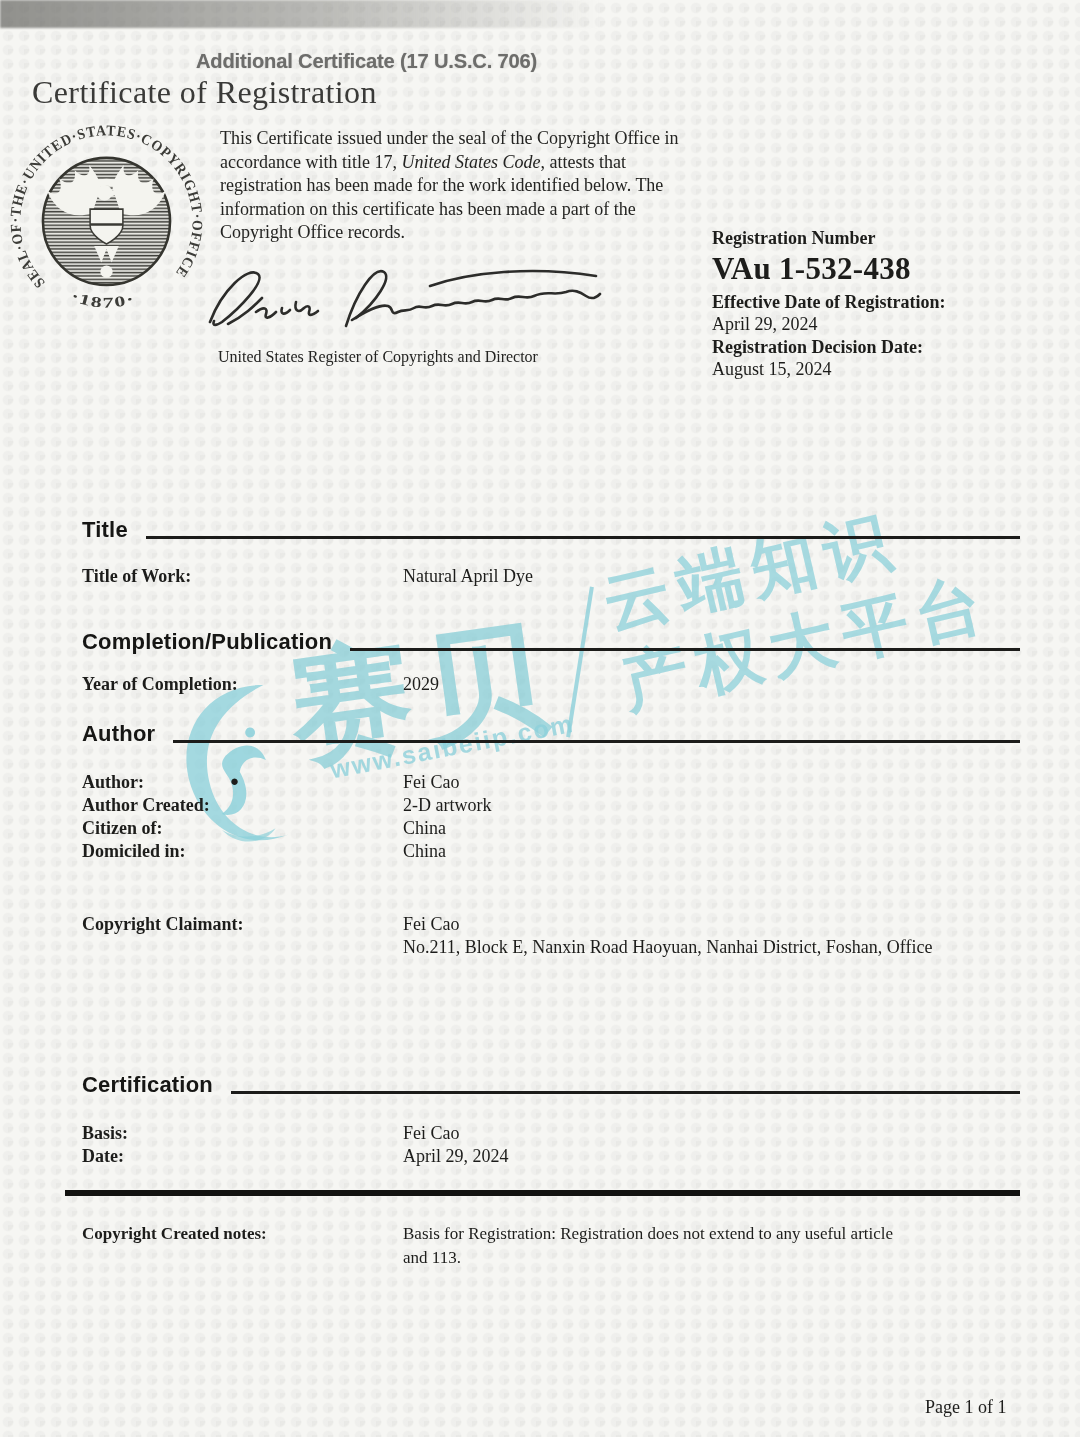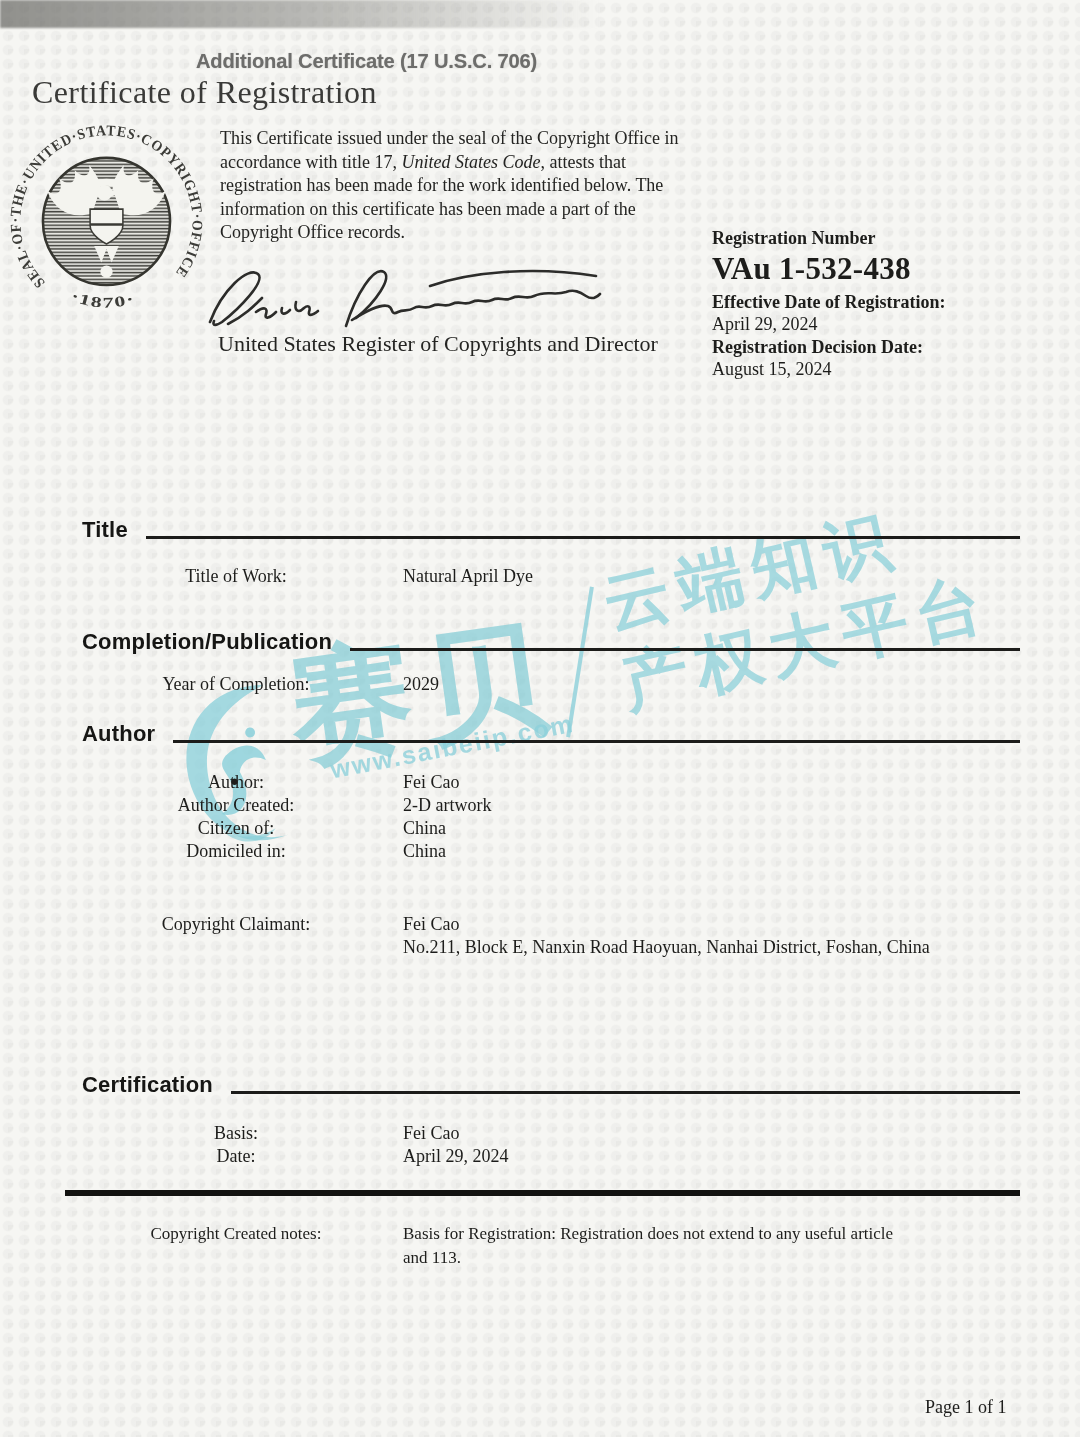--- a/index.html
+++ b/index.html
@@ -26,36 +26,36 @@
   .doc-title {
     position:absolute; left:18px; top:60px; margin:14px;
     font-size:32px; font-weight:400; color:#3a3a38; letter-spacing:0.4px;
   }
   .seal { position:absolute; left:4px; top:118px; }
   .intro {
     position:absolute; left:220px; top:127px; width:470px; margin:0;
     font-size:18px; line-height:23.6px; color:#242422;
   }
   .signature-svg { position:absolute; left:198px; top:260px; }
-  .sig-title { position:absolute; left:218px; top:331px; font-size:22px; color:#242422; }
+  .sig-title { position:absolute; left:218px; top:348px; font-size:16px; color:#242422; }
   .regblock { position:absolute; left:712px; top:227px; font-size:18px; line-height:22.5px; }
   .regblock .b { font-weight:700; }
   .reg-number { font-size:31px; font-weight:700; line-height:36px; margin:1px 0 4px; letter-spacing:0.3px; }
 
   
   .sec { position:absolute; left:82px; width:938px; }
   .sec-head { display:flex; align-items:flex-end; }
   .sec-head h2 {
     margin:0; font-family:"Liberation Sans", sans-serif; font-weight:700;
     font-size:22px; color:#161614; letter-spacing:0.2px; white-space:nowrap;text-align:center;
   }
   .rule { flex:1; height:0; border-bottom:3px solid #1c1c1a; margin:0 0 4px 18px; }
   .rows { position:relative; }
   .row { display:flex; font-size:18px; line-height:23px; }
-  .lbl { flex:none; width:308px; text-align:center; font-weight:400; white-space:nowrap; }
+  .lbl { flex:none; width:308px; text-align:left; font-weight:700; white-space:nowrap; }
   .val { margin-left:13px; white-space:nowrap; }
   .val .line2 { white-space:nowrap; }
   .bullet { position:absolute; left:148px; top:2px; font-size:15px; }
 
   .thick-rule { position:absolute; left:65px; top:1190px; width:955px; height:6px; background:#121210; }
 
   .notes { position:absolute; left:82px; top:1222px; width:938px; display:flex; font-size:17px; line-height:24px; }
   .notes .lbl { width:308px; }
   .notes .nval { margin-left:13px; }
   .footer { position:absolute; left:925px; top:1397px; font-size:18px; }
@@ -217,21 +217,21 @@
         </div>
       </div>
     </section>
 
     <section class="sec" style="top:893px">
       <div class="rows" style="margin-top:20px">
         <div class="row">
           <span class="lbl">Copyright Claimant:</span>
           <span class="val">
             <div>Fei Cao</div>
-            <div class="line2">No.211, Block E, Nanxin Road Haoyuan, Nanhai District, Foshan, China</div>
+            <div class="line2">No.211, Block E, Nanxin Road Haoyuan, Nanhai District, Foshan, Office</div>
           </span>
         </div>
       </div>
     </section>
 
     <section class="sec" style="top:1072px">
       <div class="sec-head">
         <h2>Certification</h2>
         <div class="rule"></div>
       </div>

